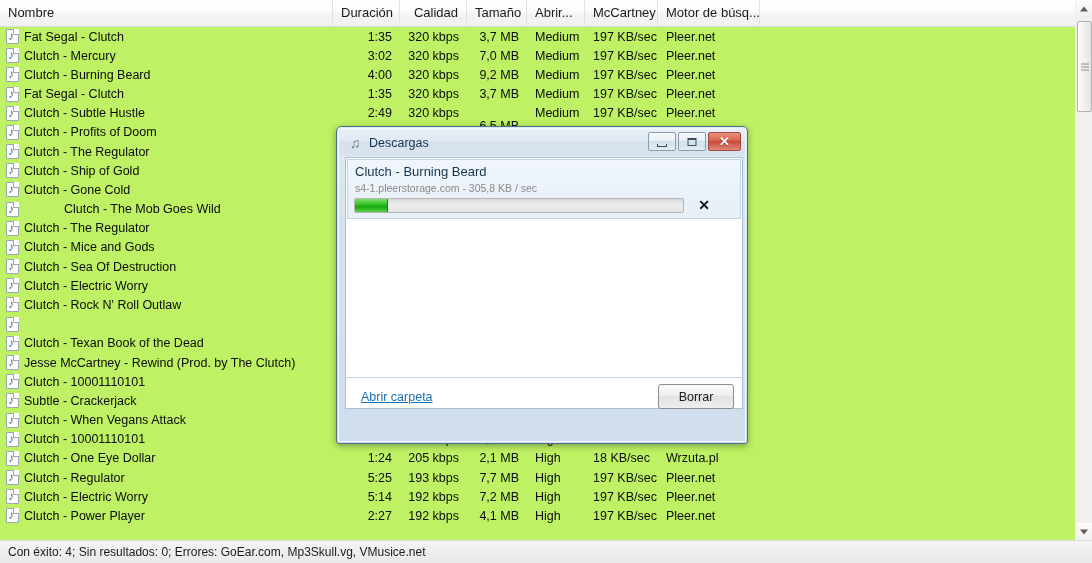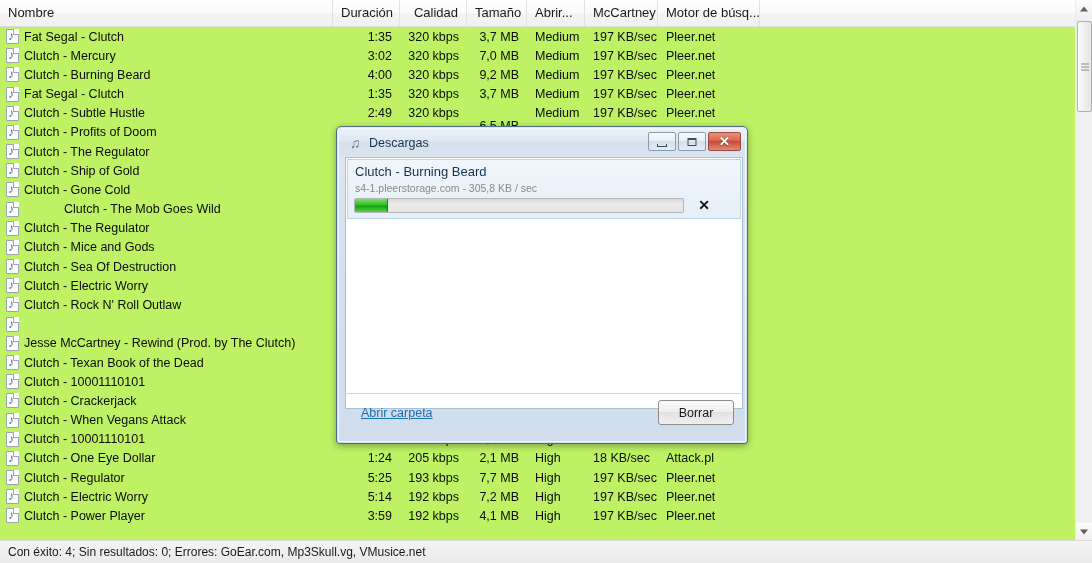--- a/index.html
+++ b/index.html
@@ -253,21 +253,21 @@
   #dl-cancel {
     position: absolute; left: 347px; top: 36px;
     width: 18px; height: 18px;
     text-align: center; line-height: 18px;
     font-size: 14px; font-weight: bold;
     color: #111111;
     cursor: pointer;
   }
 
   #dlg-footer {
-    position: absolute; left: 6px; bottom: 8px;
+    position: absolute; left: 6px; bottom: 24px;
     width: 398px; height: 40px;
     border-top: 1px solid #c6d6e4;
   }
   #open-folder {
     position: absolute; left: 16px; top: 12px;
     font-size: 12.5px;
     color: #1a6fb0;
     text-decoration: underline;
     cursor: pointer;
   }
@@ -487,57 +487,57 @@
         <div class="cell right" style="width: 67px; flex: 0 0 67px;"></div>
         <div class="cell right" style="width: 67px; flex: 0 0 67px;"></div>
         <div class="cell right" style="width: 60px; flex: 0 0 60px;"></div>
         <div class="cell left" style="width: 58px; flex: 0 0 58px;"></div>
         <div class="cell right" style="width: 73px; flex: 0 0 73px;"></div>
         <div class="cell left" style="width: 102px; flex: 0 0 102px;"></div>
       </div>
       <div class="row">
         <div class="cell name" style="width: 333px; flex: 0 0 333px;">
           <span class="mfile"></span>
+          <span>Clutch - Texan Book of the Dead</span>
+        </div>
+        <div class="cell right" style="width: 67px; flex: 0 0 67px;"></div>
+        <div class="cell right" style="width: 67px; flex: 0 0 67px;"></div>
+        <div class="cell right" style="width: 60px; flex: 0 0 60px;"></div>
+        <div class="cell left" style="width: 58px; flex: 0 0 58px;"></div>
+        <div class="cell right" style="width: 73px; flex: 0 0 73px;"></div>
+        <div class="cell left" style="width: 102px; flex: 0 0 102px;"></div>
+      </div>
+      <div class="row">
+        <div class="cell name" style="width: 333px; flex: 0 0 333px;">
+          <span class="mfile"></span>
           <span>Jesse McCartney - Rewind (Prod. by The Clutch)</span>
         </div>
         <div class="cell right" style="width: 67px; flex: 0 0 67px;"></div>
         <div class="cell right" style="width: 67px; flex: 0 0 67px;"></div>
         <div class="cell right" style="width: 60px; flex: 0 0 60px;"></div>
         <div class="cell left" style="width: 58px; flex: 0 0 58px;"></div>
         <div class="cell right" style="width: 73px; flex: 0 0 73px;"></div>
         <div class="cell left" style="width: 102px; flex: 0 0 102px;"></div>
       </div>
       <div class="row">
         <div class="cell name" style="width: 333px; flex: 0 0 333px;">
           <span class="mfile"></span>
-          <span>Clutch - Texan Book of the Dead</span>
-        </div>
-        <div class="cell right" style="width: 67px; flex: 0 0 67px;"></div>
-        <div class="cell right" style="width: 67px; flex: 0 0 67px;"></div>
-        <div class="cell right" style="width: 60px; flex: 0 0 60px;"></div>
-        <div class="cell left" style="width: 58px; flex: 0 0 58px;"></div>
-        <div class="cell right" style="width: 73px; flex: 0 0 73px;"></div>
-        <div class="cell left" style="width: 102px; flex: 0 0 102px;"></div>
-      </div>
-      <div class="row">
-        <div class="cell name" style="width: 333px; flex: 0 0 333px;">
-          <span class="mfile"></span>
           <span>Clutch - 10001110101</span>
         </div>
         <div class="cell right" style="width: 67px; flex: 0 0 67px;"></div>
         <div class="cell right" style="width: 67px; flex: 0 0 67px;"></div>
         <div class="cell right" style="width: 60px; flex: 0 0 60px;"></div>
         <div class="cell left" style="width: 58px; flex: 0 0 58px;"></div>
         <div class="cell right" style="width: 73px; flex: 0 0 73px;"></div>
         <div class="cell left" style="width: 102px; flex: 0 0 102px;"></div>
       </div>
       <div class="row">
         <div class="cell name" style="width: 333px; flex: 0 0 333px;">
           <span class="mfile"></span>
-          <span>Clutch - Crackerjack</span>
+          <span>Subtle - Crackerjack</span>
         </div>
         <div class="cell right" style="width: 67px; flex: 0 0 67px;"></div>
         <div class="cell right" style="width: 67px; flex: 0 0 67px;"></div>
         <div class="cell right" style="width: 60px; flex: 0 0 60px;"></div>
         <div class="cell left" style="width: 58px; flex: 0 0 58px;"></div>
         <div class="cell right" style="width: 73px; flex: 0 0 73px;"></div>
         <div class="cell left" style="width: 102px; flex: 0 0 102px;"></div>
       </div>
       <div class="row">
         <div class="cell name" style="width: 333px; flex: 0 0 333px;">
@@ -566,21 +566,21 @@
       <div class="row">
         <div class="cell name" style="width: 333px; flex: 0 0 333px;">
           <span class="mfile"></span>
           <span>Clutch - One Eye Dollar</span>
         </div>
         <div class="cell right" style="width: 67px; flex: 0 0 67px;">1:24</div>
         <div class="cell right" style="width: 67px; flex: 0 0 67px;">205 kbps</div>
         <div class="cell right" style="width: 60px; flex: 0 0 60px;">2,1 MB</div>
         <div class="cell left" style="width: 58px; flex: 0 0 58px;">High</div>
         <div class="cell right" style="width: 73px; flex: 0 0 73px;">18 KB/sec</div>
-        <div class="cell left" style="width: 102px; flex: 0 0 102px;">Attack.pl</div>
+        <div class="cell left" style="width: 102px; flex: 0 0 102px;">Wrzuta.pl</div>
       </div>
       <div class="row">
         <div class="cell name" style="width: 333px; flex: 0 0 333px;">
           <span class="mfile"></span>
           <span>Clutch - Regulator</span>
         </div>
         <div class="cell right" style="width: 67px; flex: 0 0 67px;">5:25</div>
         <div class="cell right" style="width: 67px; flex: 0 0 67px;">193 kbps</div>
         <div class="cell right" style="width: 60px; flex: 0 0 60px;">7,7 MB</div>
         <div class="cell left" style="width: 58px; flex: 0 0 58px;">High</div>
@@ -597,21 +597,21 @@
         <div class="cell right" style="width: 60px; flex: 0 0 60px;">7,2 MB</div>
         <div class="cell left" style="width: 58px; flex: 0 0 58px;">High</div>
         <div class="cell right" style="width: 73px; flex: 0 0 73px;">197 KB/sec</div>
         <div class="cell left" style="width: 102px; flex: 0 0 102px;">Pleer.net</div>
       </div>
       <div class="row">
         <div class="cell name" style="width: 333px; flex: 0 0 333px;">
           <span class="mfile"></span>
           <span>Clutch - Power Player</span>
         </div>
-        <div class="cell right" style="width: 67px; flex: 0 0 67px;">3:59</div>
+        <div class="cell right" style="width: 67px; flex: 0 0 67px;">2:27</div>
         <div class="cell right" style="width: 67px; flex: 0 0 67px;">192 kbps</div>
         <div class="cell right" style="width: 60px; flex: 0 0 60px;">4,1 MB</div>
         <div class="cell left" style="width: 58px; flex: 0 0 58px;">High</div>
         <div class="cell right" style="width: 73px; flex: 0 0 73px;">197 KB/sec</div>
         <div class="cell left" style="width: 102px; flex: 0 0 102px;">Pleer.net</div>
       </div>
     </div>
 
   <div id="vscroll">
     <div class="sb-btn up">

